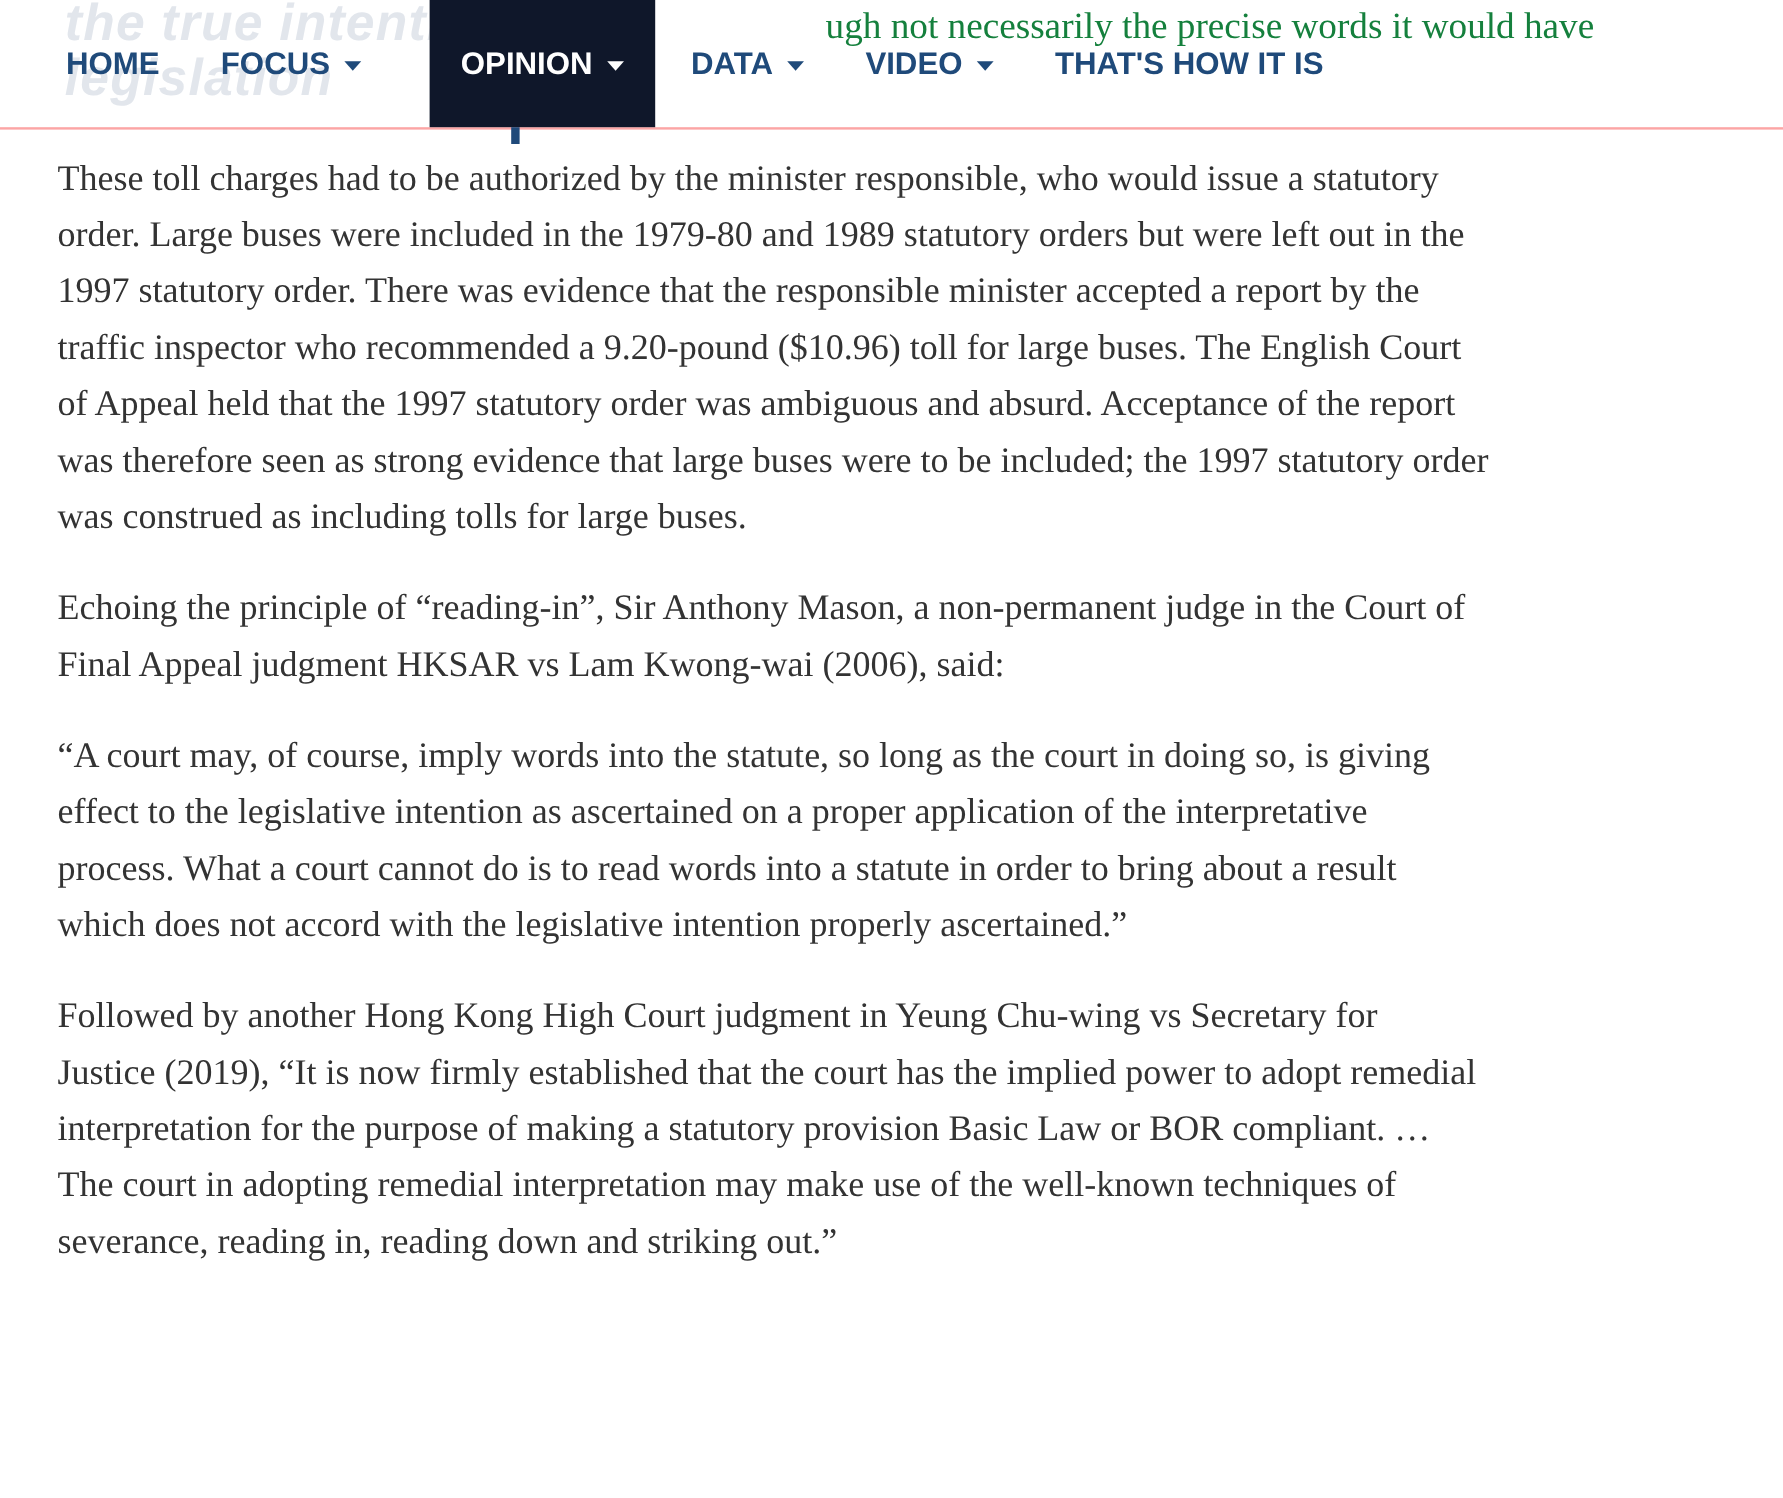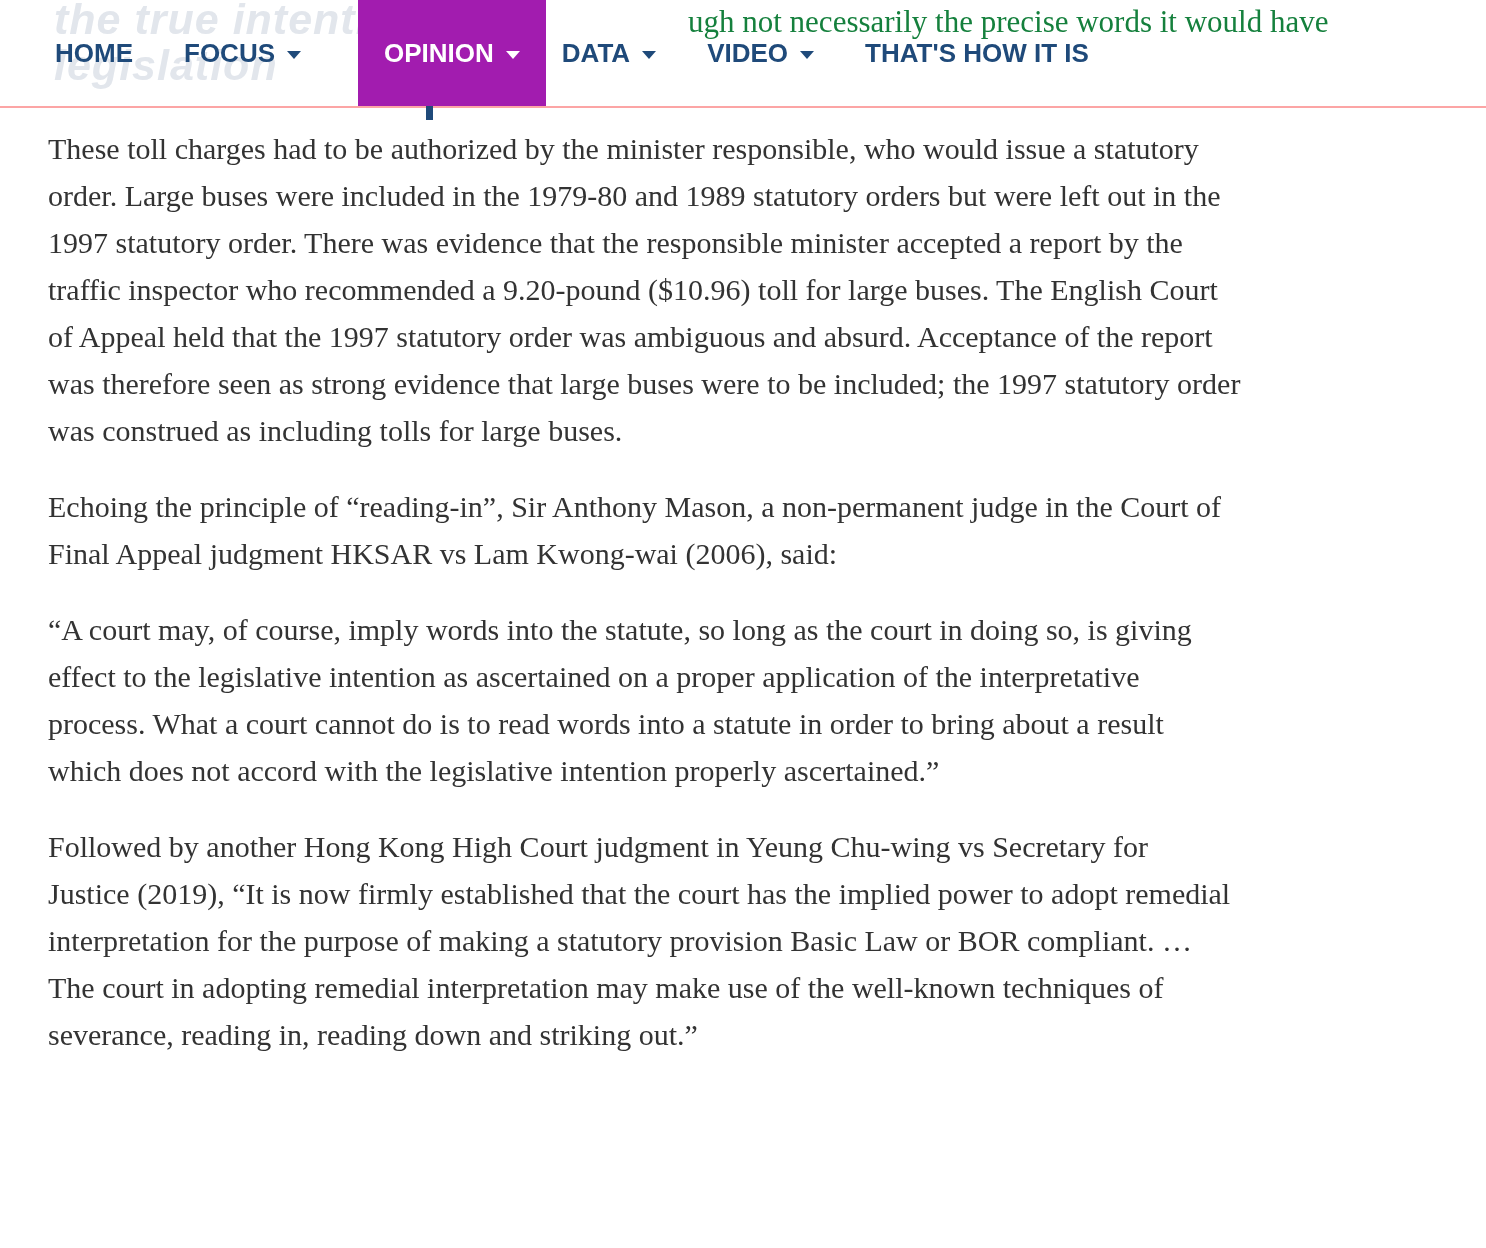--- a/index.html
+++ b/index.html
@@ -73,26 +73,26 @@
   .nav-item {
     display: flex;
     align-items: center;
     gap: 12px;
     margin-right: 51px;
     cursor: pointer;
     white-space: nowrap;
   }
   .nav-item:last-child { margin-right: 0; }
   .nav-item.active {
-    background: #a21caf;
+    background: #0f172a;
     color: #ffffff;
     font-weight: bold;
     padding: 0 26px;
     margin-left: 6px;
-    margin-right: 16px;
+    margin-right: 30px;
   }
   .caret {
     width: 0; height: 0;
     border-left: 7px solid transparent;
     border-right: 7px solid transparent;
     border-top: 8px solid currentColor;
     display: inline-block;
     margin-top: 3px;
   }
 

